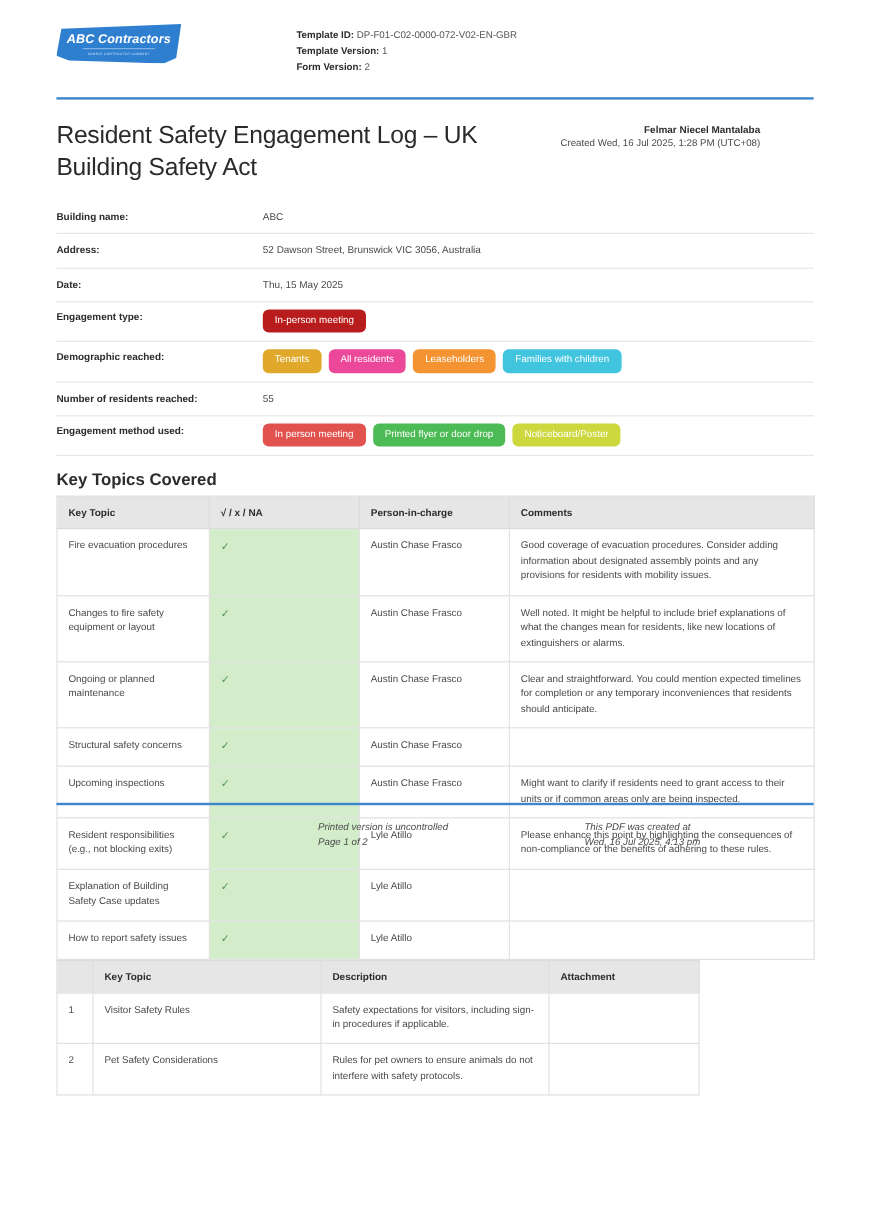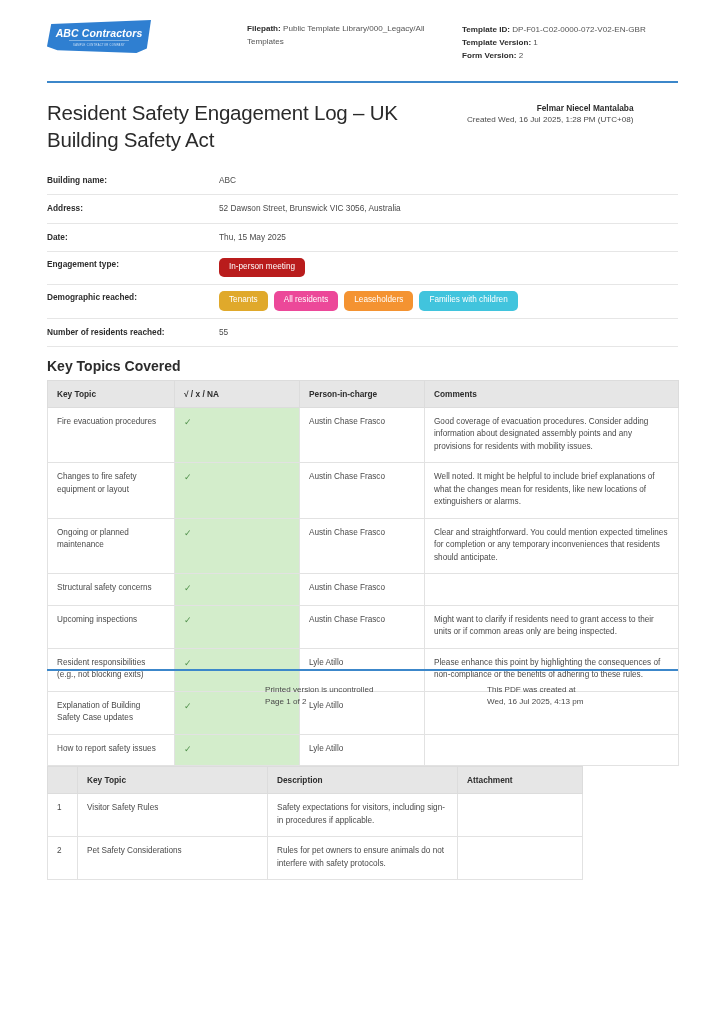--- a/index.html
+++ b/index.html
@@ -75,41 +75,38 @@
     border: 1px solid #e2e2e2; vertical-align: top; line-height: 1.52;
   }
   .tbl td.check { background: #d3edcb; color: #4f8f4a; font-size: 9px; }
   .c1 { width: 127px; } .c2 { width: 125px; } .c3 { width: 125px; } .c4 { width: 254px; }
   .o1 { width: 30px; } .o2 { width: 190px; } .o3 { width: 190px; } .o4 { width: 125px; }
   .tbl.other { width: 535px; }
   .tbl.other td.idx { color: #4a4a4a; }
 
   
   .foot-rule { position: absolute; left: 47px; right: 47px; bottom: 58px; height: 1.6px; background: #3c87ca; }
-  .footer { position: absolute; left: 47px; right: 47px; bottom: 20px; display: flex; font-size: 8.1px; color: #4a4a4a; line-height: 1.55; }
+  .footer { position: absolute; left: 47px; right: 47px; bottom: 20px; display: flex; font-size: 8.1px; color: #4a4a4a; line-height: 1.55; font-style: italic; }
   .foot-mid { flex: 0 0 222px; margin-left: 218px; }
   .foot-right { flex: 1; }
 </style>
 </head>
 <body>
 
 <div class="page">
 
   <div class="header">
     <div class="logo-wrap">
       <div class="logo">
         <div class="logo-main">ABC Contractors</div>
         <div class="logo-rule"></div>
         <div class="logo-sub">SAMPLE CONTRACTOR COMPANY</div>
       </div>
     </div>
 
-    <div class="filepath-col">
-      <span class="k">Filepath:</span><span> Public Template Library/000_Legacy/All Templates</span>
-    </div>
 
     <div class="meta-col">
       <div>
         <span class="k">Template ID:</span><span> DP-F01-C02-0000-072-V02-EN-GBR</span>
       </div>
       <div>
         <span class="k">Template Version:</span><span> 1</span>
       </div>
       <div>
         <span class="k">Form Version:</span><span> 2</span>
@@ -160,20 +157,28 @@
         <span class="badge" style="background: rgb(244, 147, 49);">Leaseholders</span>
         <span class="badge" style="background: rgb(65, 196, 221);">Families with children</span>
       </div>
     </div>
 
     <div class="frow">
       <div class="flabel">Number of residents reached:</div>
       <div class="fvalue">55</div>
     </div>
 
+    <div class="frow tall">
+      <div class="flabel">Engagement method used:</div>
+      <div class="fvalue">
+        <span class="badge" style="background: rgb(225, 82, 79);">In person meeting</span>
+        <span class="badge" style="background: rgb(76, 187, 86);">Printed flyer or door drop</span>
+        <span class="badge" style="background: rgb(205, 216, 62);">Noticeboard/Poster</span>
+      </div>
+    </div>
   </div>
 
   <div class="section-cap">Key Topics Covered</div>
 
   <table class="tbl">
     <colgroup>
         <col class="c1">
         <col class="c2">
         <col class="c3">
         <col class="c4">

